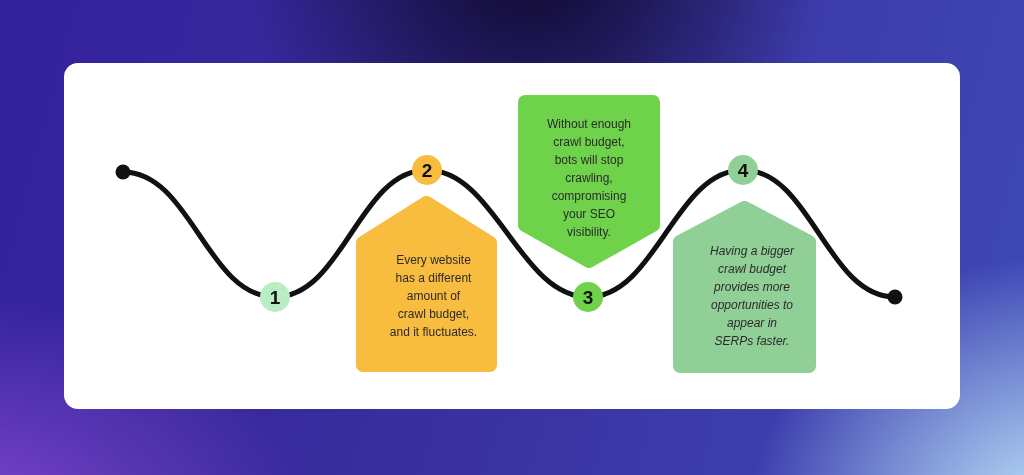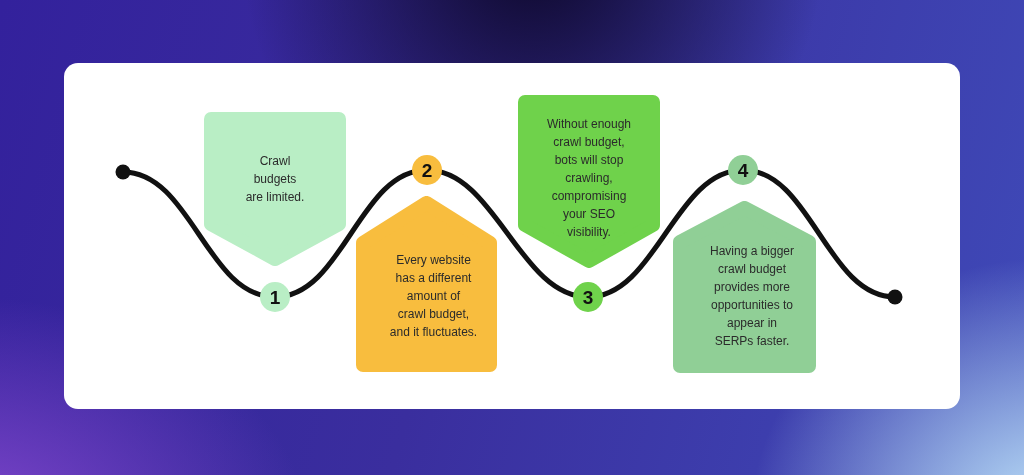--- a/index.html
+++ b/index.html
@@ -38,21 +38,21 @@
     white-space: pre-line;
     font-size: 12px;
     line-height: 18px;
     font-weight: 500;
     color: #2b2b2b;
     box-sizing: border-box;
   }
   .step-1 { left: 140px; top: 49px;  width: 142px; height: 154px; }
   .step-2 { left: 292px; top: 133px; width: 155px; height: 176px; }
   .step-3 { left: 454px; top: 32px;  width: 142px; height: 173px; }
-  .step-4 { left: 609px; top: 138px; width: 158px; height: 172px; }
+  .step-4 { left: 609px; top: 138px; width: 158px; height: 172px; font-style: italic; }
 
   .step-1 .step-text { padding-bottom: 20px; }
   .step-2 .step-text { padding-top: 23px; }
   .step-3 .step-text { padding-bottom: 7px; }
   .step-4 .step-text { padding-top: 18px; }
 
   .curve {
     position: absolute;
     left: 0; top: 0;
     width: 896px; height: 346px;
@@ -74,29 +74,20 @@
     font-weight: 700;
     fill: #111111;
   }
 </style>
 </head>
 <body>
 
 <div class="stage">
   <div class="card">
 
-    <div class="step step-1">
-      <svg width="142" height="154" viewBox="0 0 142 154">
-        <polygon points="7,7 135,7 135,112 71,147 7,112" stroke-width="14" stroke-linejoin="round" fill="#b9eec5"></polygon>
-        <polygon points="7,7 135,7 135,112 71,147 7,112" fill="none" stroke-width="14" stroke-linejoin="round" stroke="#b9eec5"></polygon>
-      </svg>
-      <div class="step-text">Crawl
-budgets
-are limited.</div>
-    </div>
 
     <div class="step step-2">
       <svg width="141" height="176" viewBox="0 0 141 176">
         <polygon points="70.5,7 134,47 134,169 7,169 7,47" stroke-width="14" stroke-linejoin="round" fill="#f8bd3e"></polygon>
         <polygon points="70.5,7 134,47 134,169 7,169 7,47" fill="none" stroke-width="14" stroke-linejoin="round" stroke="#f8bd3e"></polygon>
       </svg>
       <div class="step-text">Every website
 has a different
 amount of
 crawl budget,

